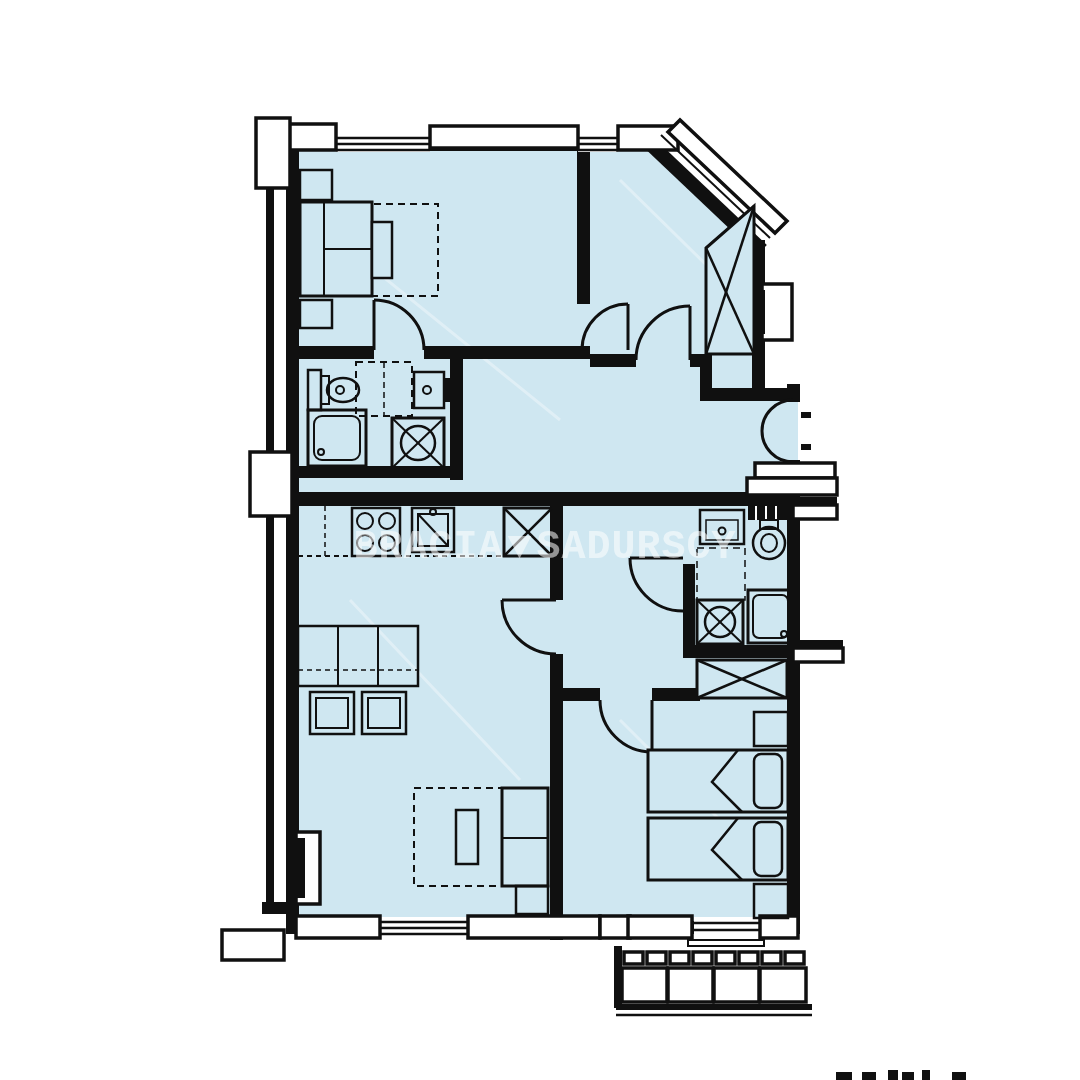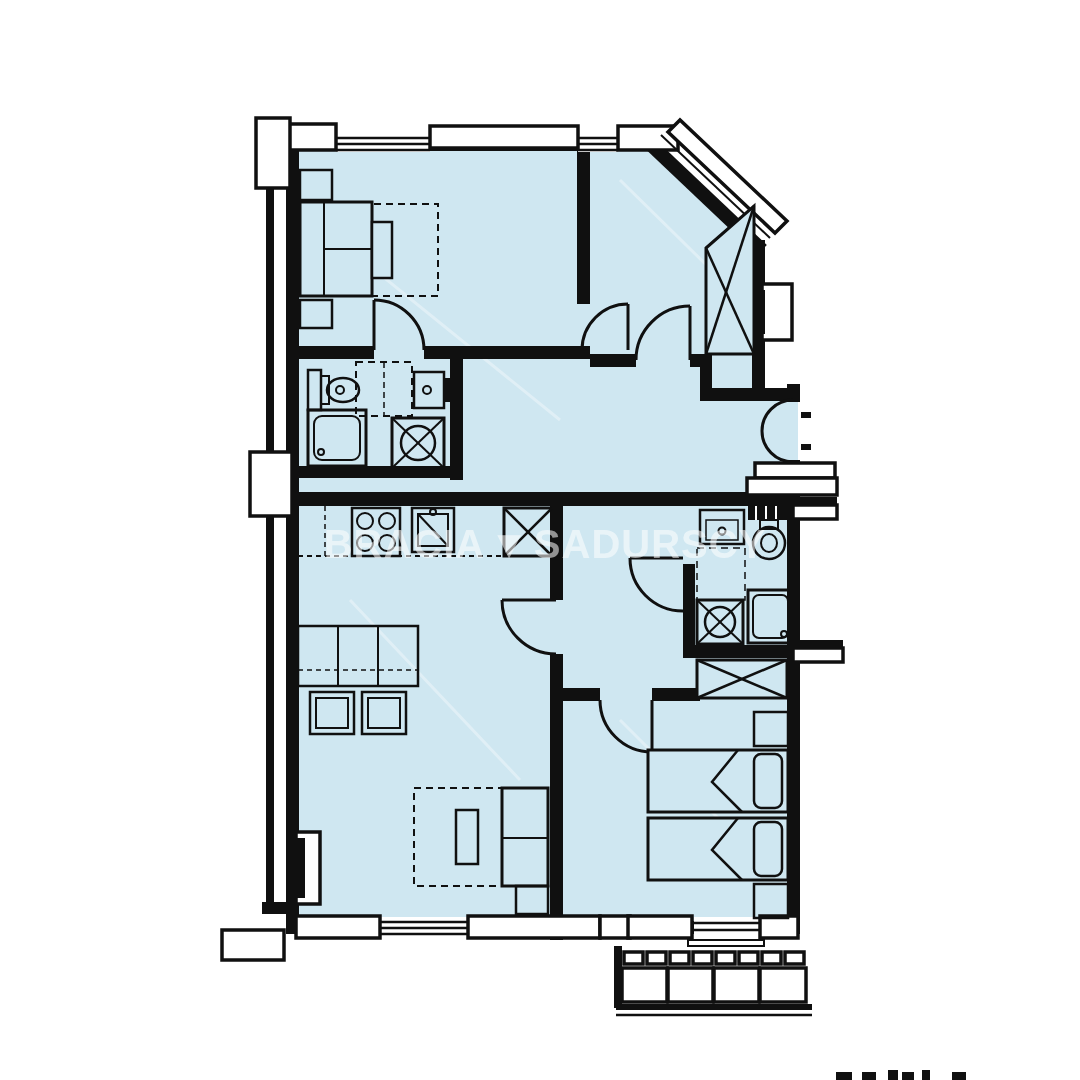--- a/index.html
+++ b/index.html
@@ -1,17 +1,17 @@
 <!DOCTYPE html>
 <html style="--floor: #cfe7f1; --wall: #101010; --background: #ffffff; --watermark: #ffffff;"><head>
 <meta charset="utf-8">
 <style>
   html,body{margin:0;padding:0;background:#fff;}
   #stage{position:relative;width:1080px;height:1080px;background:var(--background,#fff);overflow:hidden;
-         font-family:Liberation Sans, sans-serif;}
+         font-family:Liberation Mono, monospace;}
   svg{position:absolute;left:0;top:0;}
   .floor{fill:var(--floor,#cfe7f1);}
   .wall{fill:var(--wall,#101010);}
   .ln{stroke:var(--wall,#101010);fill:none;stroke-linecap:butt;}
   .pier{fill:var(--background,#fff);stroke:var(--wall,#101010);stroke-width:3.5;}
   .white{fill:var(--background,#fff);}
   .furn{fill:none;stroke:var(--wall,#101010);}
   .furnf{fill:var(--floor,#cfe7f1);stroke:var(--wall,#101010);}
   .dash{stroke-dasharray:7 5;}
   .dash2{stroke-dasharray:5 4;}

